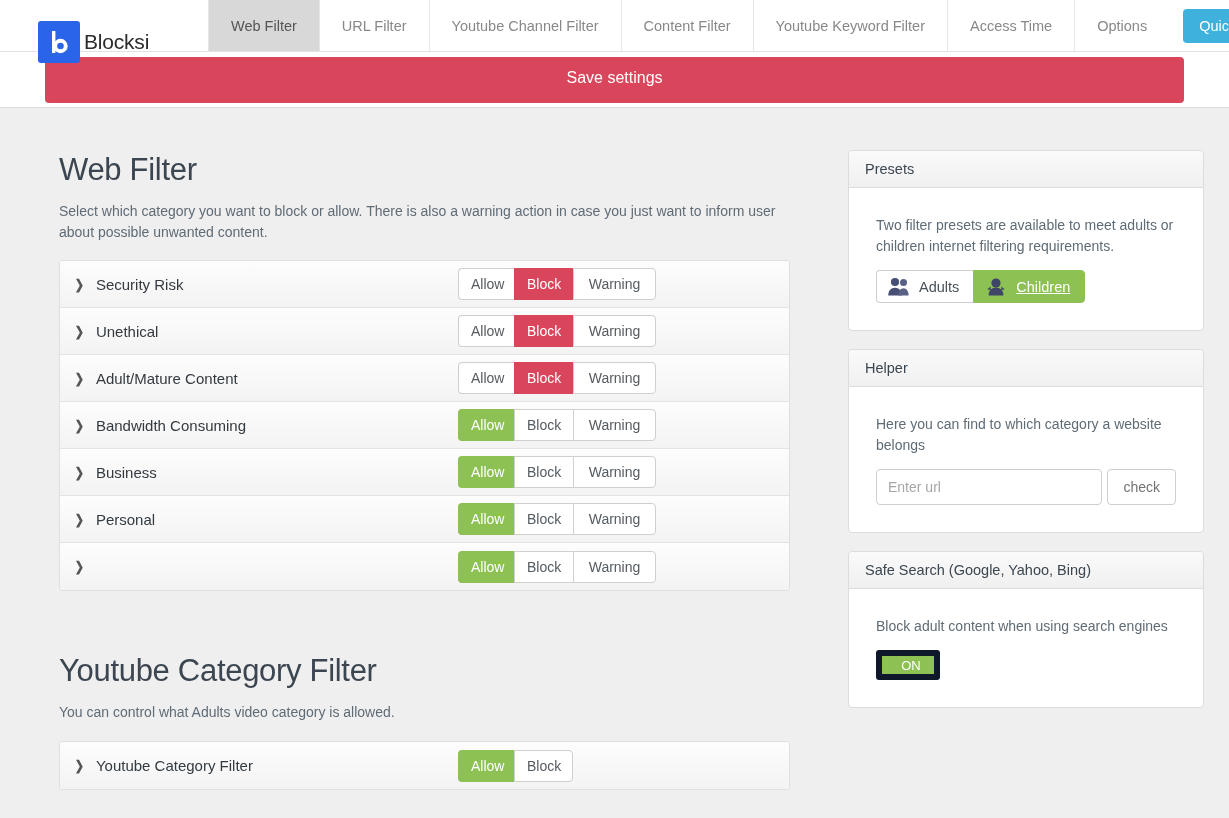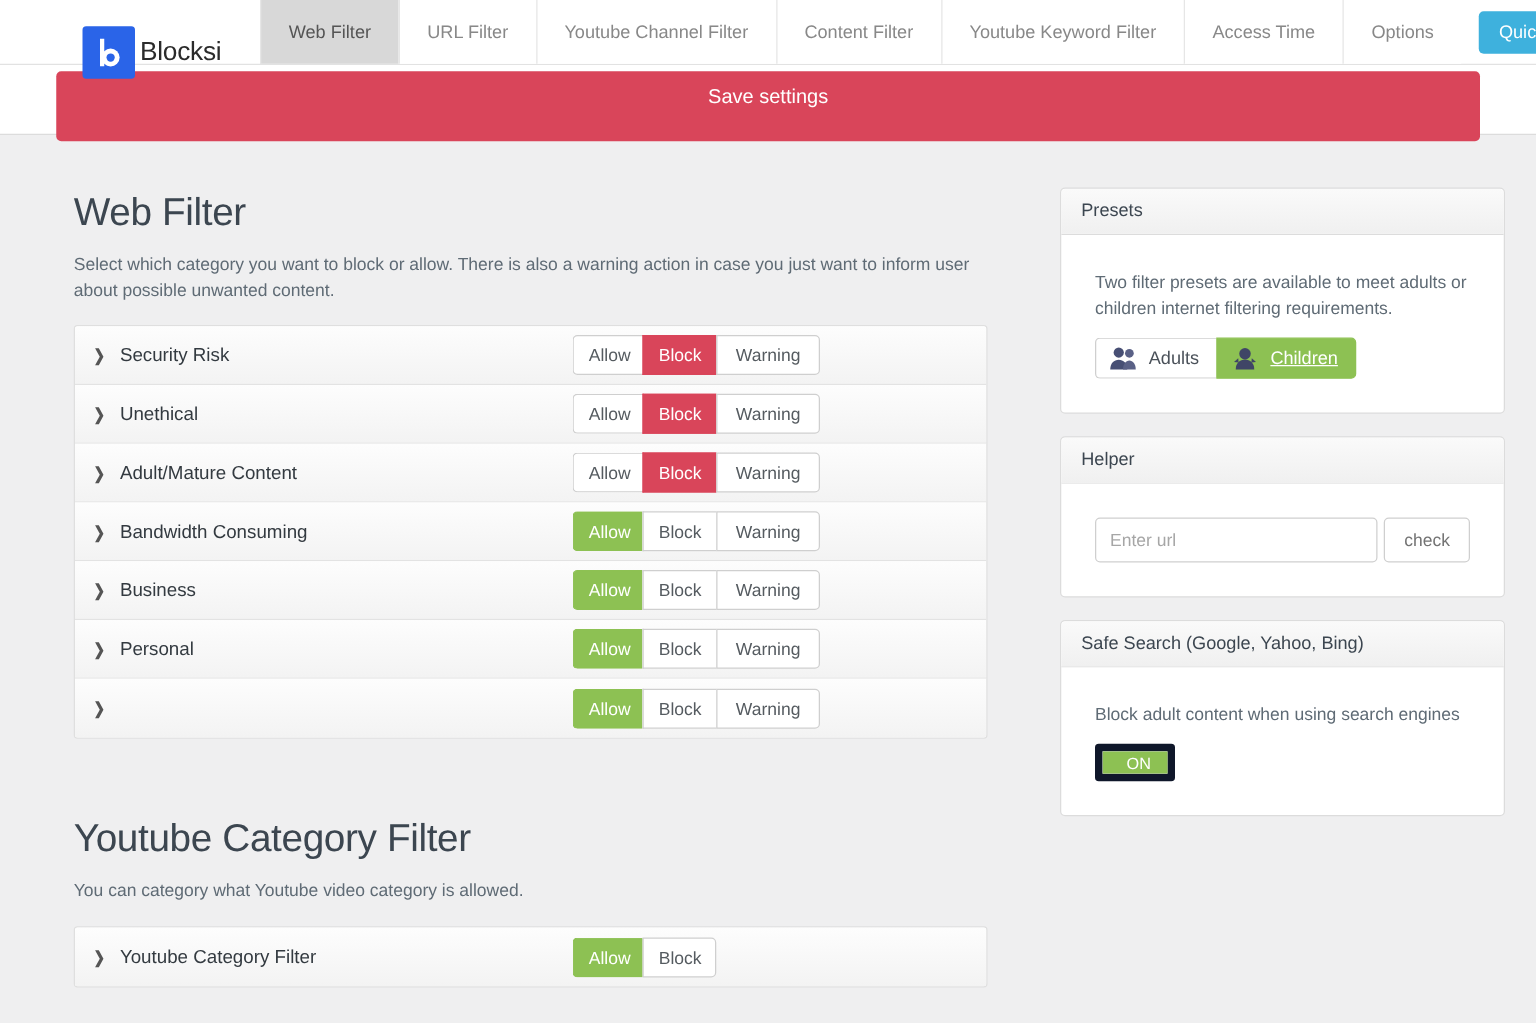--- a/index.html
+++ b/index.html
@@ -21,21 +21,21 @@
   .navbar {
     display: flex;
     align-items: stretch;
     height: 52px;
     border-bottom: 1px solid #e2e2e2;
   }
   .brand {
     display: flex;
     align-items: center;
     width: 208px;
-    padding-left: 66px;
+    padding-left: 38px;
     flex: 0 0 208px;
     margin-top: 32px;
   }
   .logo-box {
     width: 42px; height: 42px;
     background: #2563eb;
     background: #2a64e8;
     border-radius: 3px;
     display: flex; align-items: center; justify-content: center;
     flex: 0 0 42px;
@@ -82,21 +82,21 @@
     padding: 5px 45px 0 45px;
   }
   .savebar {
     background: #d9455a;
     color: #ffffff;
     text-align: center;
     font-size: 16px;
     padding: 12px 0;
     border-radius: 4px;
     cursor: pointer;
-    height: 56px;
+    height: 46px;
     line-height: 18px;
   }
 
   
   .page {
     padding: 0 45px;
     display: flex;
     gap: 0;
   }
   .col-main { width: 775px; flex: 0 0 775px; }
@@ -399,21 +399,21 @@
           <button class="seg w-allow on-allow">Allow</button>
           <button class="seg w-block">Block</button>
           <button class="seg w-warn">Warning</button>
         </div>
       </div>
 
     </div>
 
     <div class="yt-section">
       <h1 class="section-title">Youtube Category Filter</h1>
-      <p class="section-desc">You can category what Youtube video category is allowed.</p>
+      <p class="section-desc">You can control what Adults video category is allowed.</p>
 
       <div class="cat-list yt-list">
         <div class="cat-row">
           <span class="chev">❯</span>
           <span class="cat-name">Youtube Category Filter</span>
           <div class="btn-group yt">
             <button class="seg w-allow on-allow">Allow</button>
             <button class="seg w-block">Block</button>
           </div>
         </div>
@@ -451,20 +451,21 @@
             </span>
             <span>Children</span>
           </button>
         </div>
       </div>
     </div>
 
     <div class="panel">
       <div class="panel-head">Helper</div>
       <div class="panel-body">
+        <p class="panel-text">Here you can find to which category a website belongs</p>
         <div class="helper-row">
           <input class="url-input" type="text" placeholder="Enter url" style="">
           <button class="check-btn">check</button>
         </div>
       </div>
     </div>
 
     <div class="panel">
       <div class="panel-head">Safe Search (Google, Yahoo, Bing)</div>
       <div class="panel-body">

